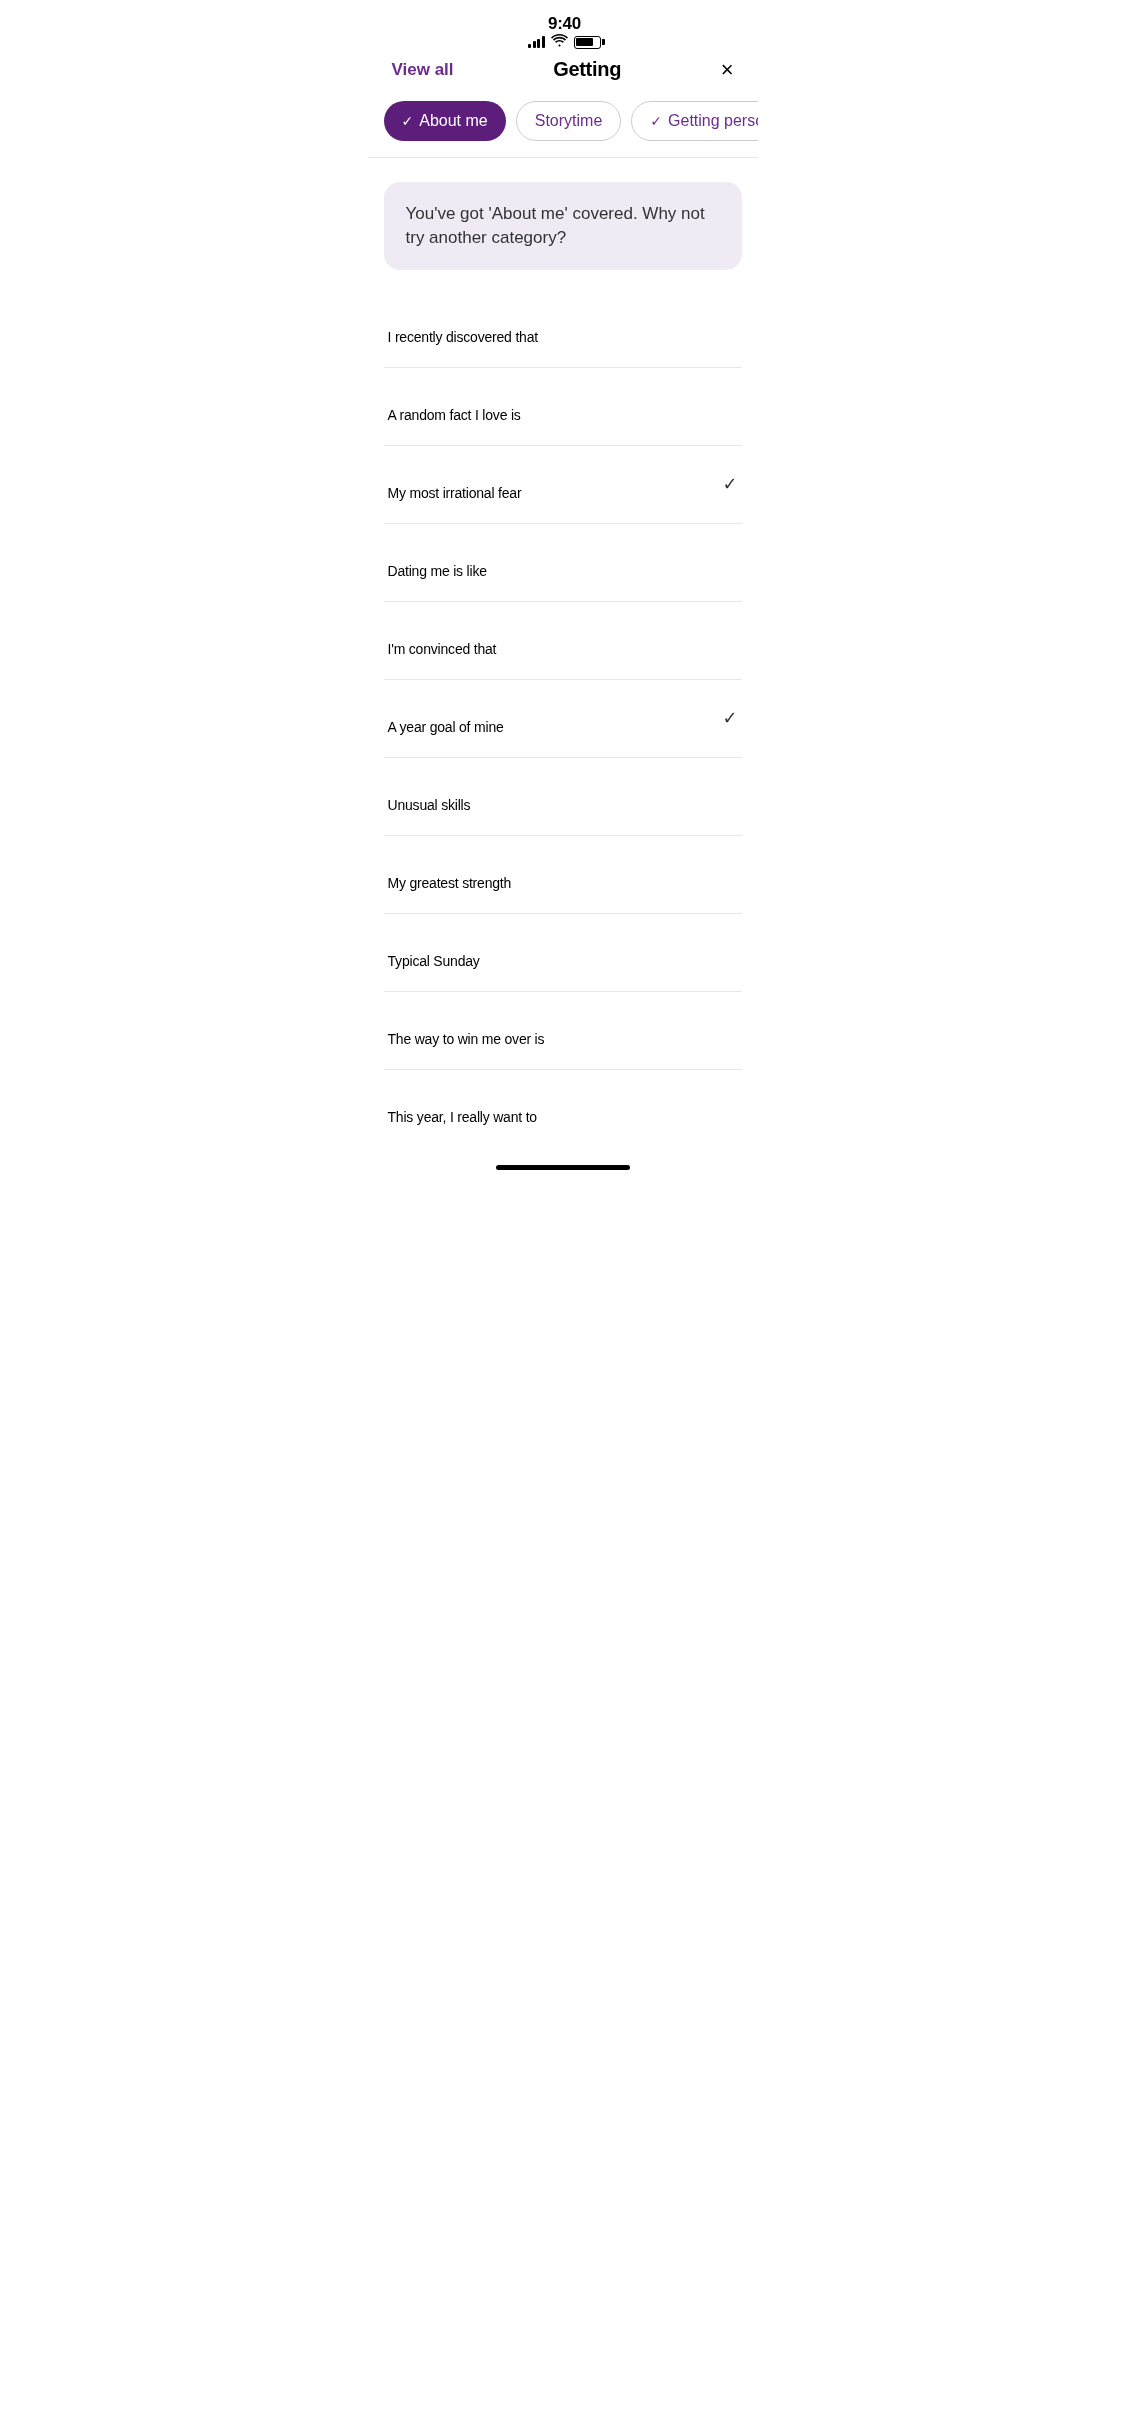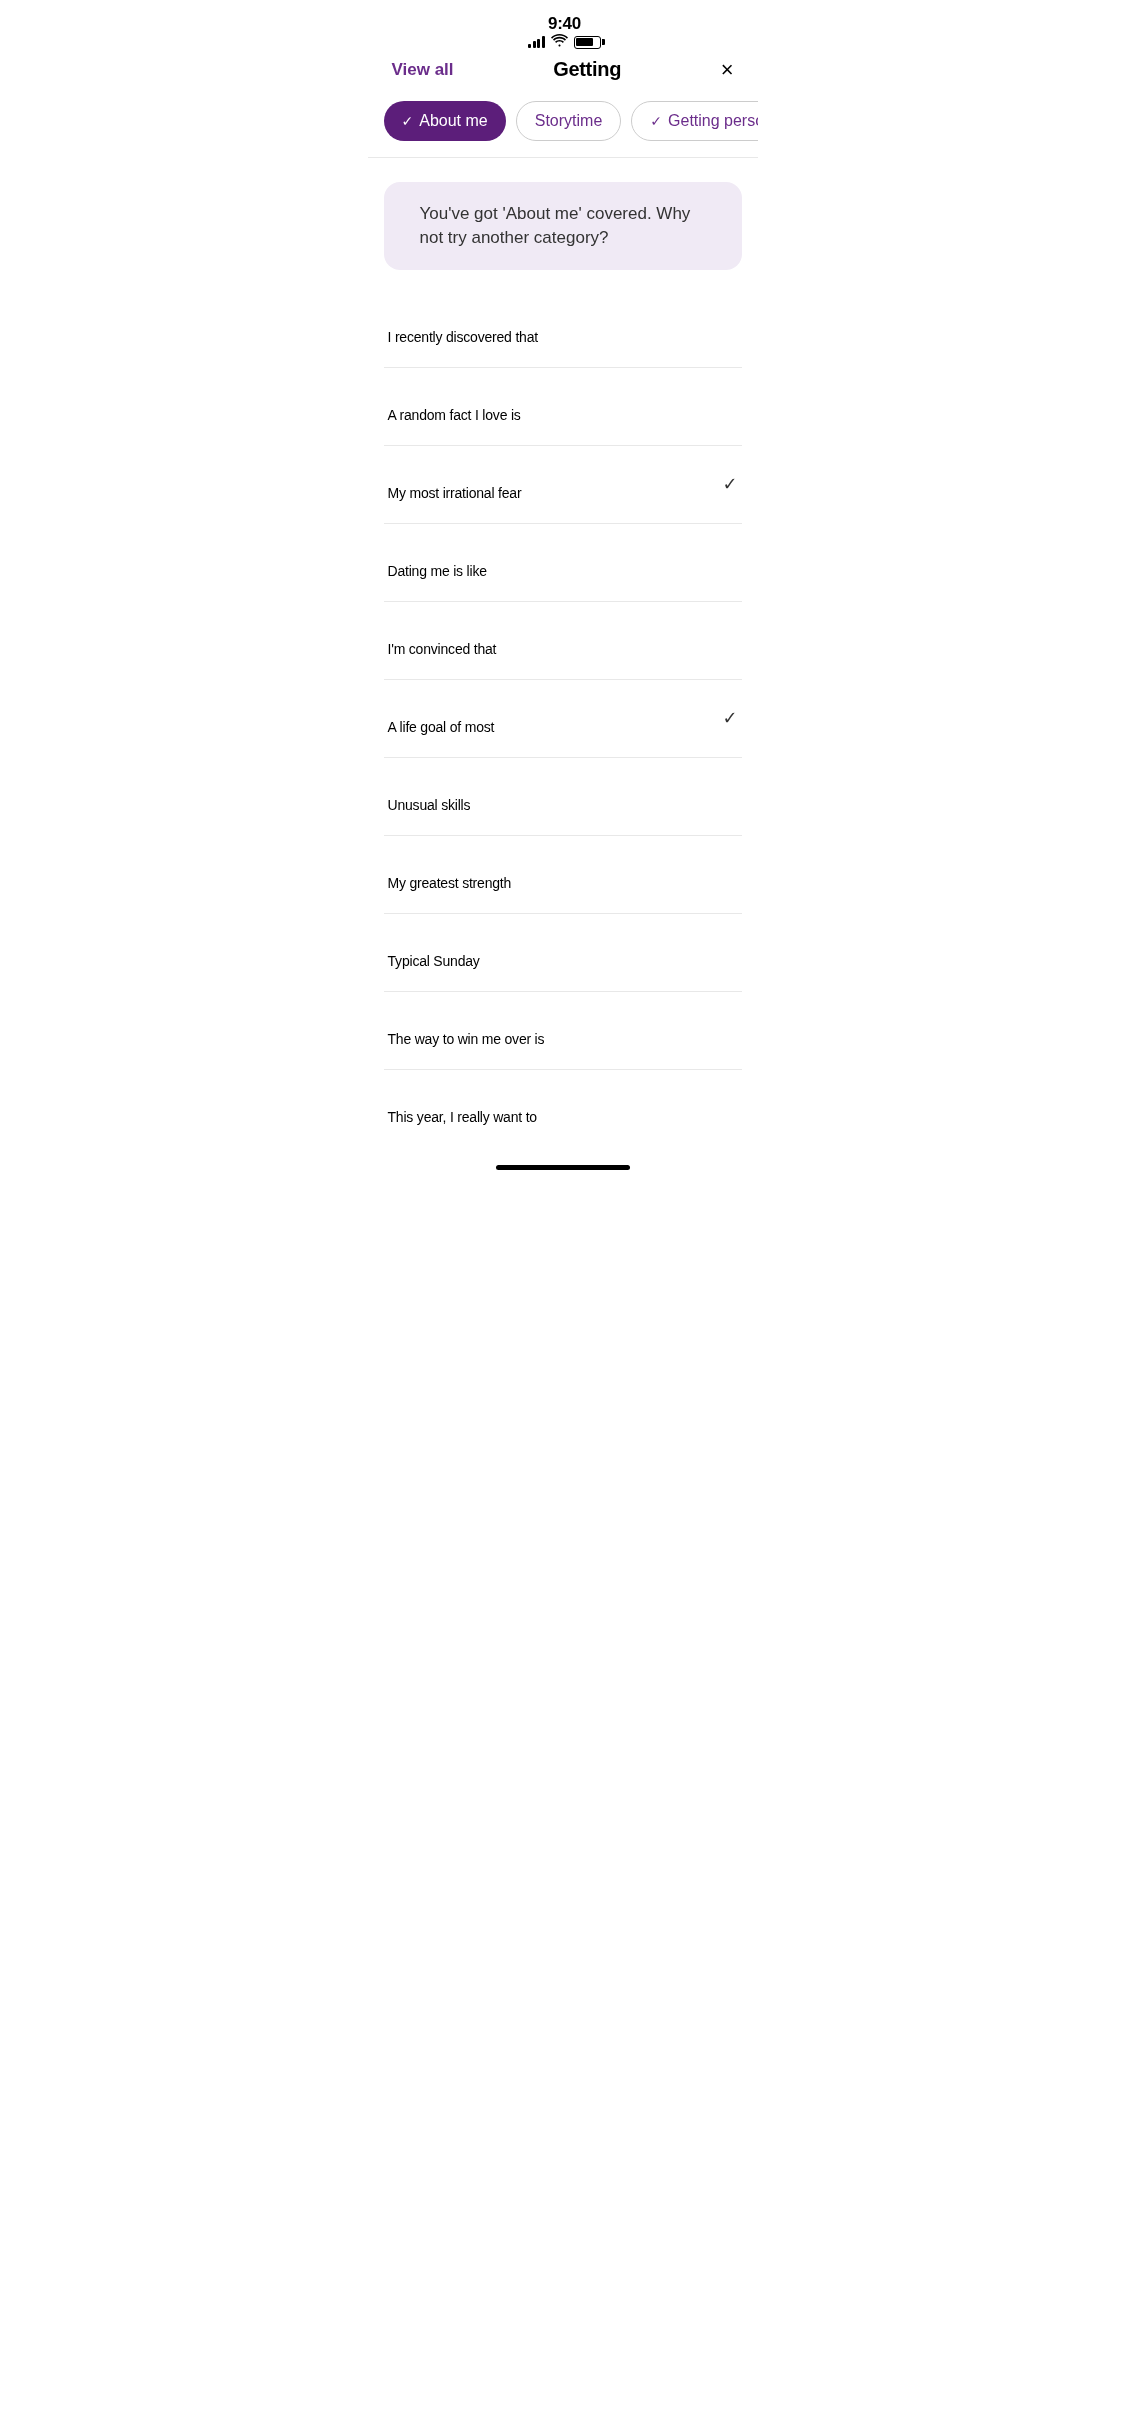--- a/index.html
+++ b/index.html
@@ -166,21 +166,21 @@
     .divider-line {
       height: 1px;
       background: #e8e8e8;
       margin: 0;
     }
 
     
     .info-banner {
       background: #f0eaf5;
       border-radius: 16px;
-      padding: 20px 36px;
+      padding: 20px 22px;
       margin: 24px 16px 20px 16px;
       font-size: 17px;
       color: #333;
       line-height: 1.4;
     }
 
     
     .prompt-list {
       padding: 0 16px;
     }
@@ -296,21 +296,21 @@
 
   <div class="prompt-item">
     <span class="prompt-text">Dating me is like</span>
   </div>
 
   <div class="prompt-item">
     <span class="prompt-text">I'm convinced that</span>
   </div>
 
   <div class="prompt-item">
-    <span class="prompt-text">A life goal of most</span>
+    <span class="prompt-text">A year goal of mine</span>
     <span class="prompt-check">✓</span>
   </div>
 
   <div class="prompt-item">
     <span class="prompt-text">Unusual skills</span>
   </div>
 
   <div class="prompt-item">
     <span class="prompt-text">My greatest strength</span>
   </div>

